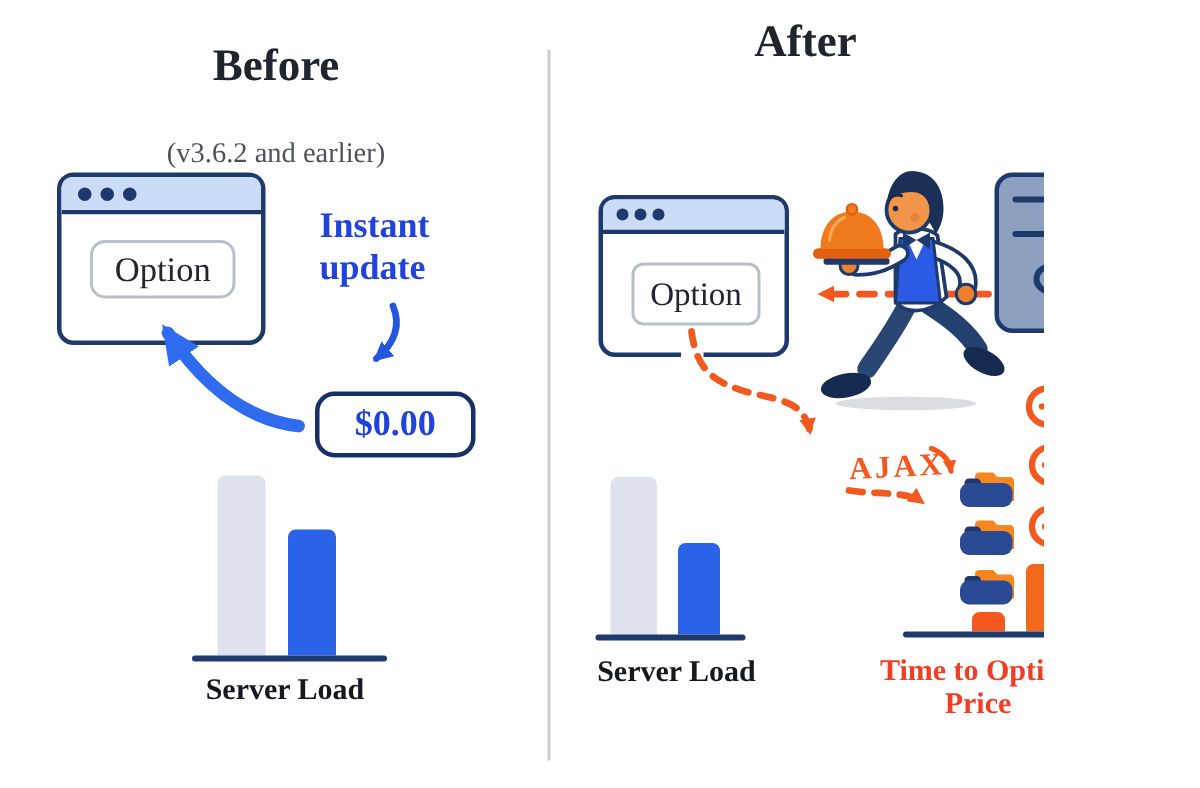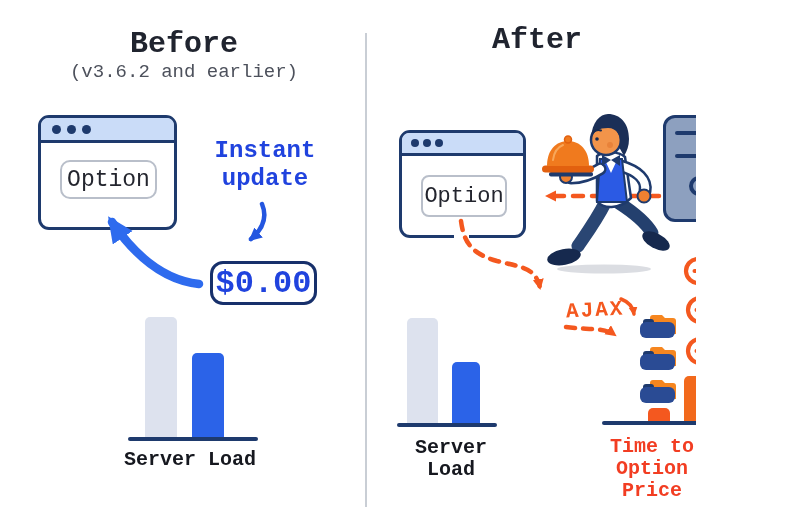--- a/index.html
+++ b/index.html
@@ -1,31 +1,31 @@
 <!DOCTYPE html>
 <html><head>
 <meta charset="utf-8">
 <style>
   html,body{margin:0;padding:0;background:#fff;}
   .stage{position:relative;width:696px;height:525px;background:#fff;overflow:hidden;
-         font-family:Liberation Mono, monospace;}
+         font-family:Liberation Serif, serif;}
   .abs{position:absolute;box-sizing:border-box;}
   .title{font-size:30px;font-weight:bold;color:#20242f;text-align:center;line-height:32px;}
-  .subtitle{font-size:19px;color:#4d515c;text-align:center;line-height:22px;}
+  .subtitle{font-size:19px;color:#4d515c;text-align:center;line-height:22px;margin-top:31px;}
   .divider{position:absolute;left:365px;top:33px;width:2px;height:474px;background:#c9ced5;}
   .window{position:absolute;box-sizing:border-box;background:#fff;border:3.5px solid #1e3a6d;border-radius:11px;}
   .titlebar{position:absolute;left:0;right:0;top:0;background:#cadcf8;border-bottom:3px solid #1e3a6d;
             border-radius:7px 7px 0 0;display:flex;align-items:center;gap:6px;box-sizing:border-box;}
   .dot{width:9px;height:9px;border-radius:50%;background:#1e3a6d;flex:0 0 auto;}
   .option-btn{position:absolute;box-sizing:border-box;background:#fff;border:2.5px solid #b9bfca;border-radius:10px;
               display:flex;align-items:center;justify-content:center;color:#23252e;cursor:default;}
-  .note{position:absolute;color:#2043de;font-weight:bold;font-size:24px;line-height:28px;text-align:center;}
+  .note{position:absolute;color:#2043de;font-weight:bold;font-size:24px;line-height:28px;text-align:left;}
   .price-badge{position:absolute;box-sizing:border-box;width:107px;height:44px;background:#fff;border:3.5px solid #17306b;
                border-radius:13px;display:flex;align-items:center;justify-content:center;
-               font-size:32px;font-weight:bold;color:#2043de;}
+               font-size:24px;font-weight:bold;color:#2043de;}
   .chart{position:absolute;}
   .bar{position:absolute;bottom:4px;border-radius:5px 5px 0 0;}
   .baseline{position:absolute;left:0;right:0;bottom:0;height:4.5px;background:#1e3a6d;border-radius:3px;}
   .chart-label{position:absolute;font-size:20px;line-height:22px;color:#16181f;text-align:center;font-weight:600;}
   .time-label{color:#f23d22;}
   .server{position:absolute;box-sizing:border-box;left:663px;top:115px;width:74px;height:107px;
           background:#8da0bf;border:3.5px solid #1e3a6d;border-radius:12px;}
   .server-line{position:absolute;left:9px;width:48px;height:4px;background:#1e3a6d;border-radius:2px;}
   .server-power{position:absolute;left:23px;top:58px;width:20px;height:20px;border:4.5px solid #1e3a6d;border-radius:50%;box-sizing:border-box;}
   .server-led{position:absolute;left:30px;top:90px;width:7px;height:7px;border-radius:50%;background:#f4581f;}
@@ -36,21 +36,21 @@
 </head>
 <body>
 
 <div class="stage">
 
   <div class="divider"></div>
 
   <div class="abs title" style="left:59px;top:28px;width:250px;">Before</div>
   <div class="abs subtitle" style="left:59px;top:61px;width:250px;">(v3.6.2 and earlier)</div>
 
-  <div class="abs title" style="left:412px;top:24px;width:250px;">After</div>
+  <div class="abs title" style="left:412px;top:12px;width:250px;">After</div>
 
   <div class="window" style="left:38px;top:115px;width:139px;height:115px;">
     <div class="titlebar" style="height:25px;padding-left:11px;">
       <span class="dot"></span>
       <span class="dot"></span>
       <span class="dot"></span>
     </div>
     <div class="option-btn" style="left:19px;top:42px;width:97px;height:39px;font-size:23px;">
       <span>Option</span>
     </div>

